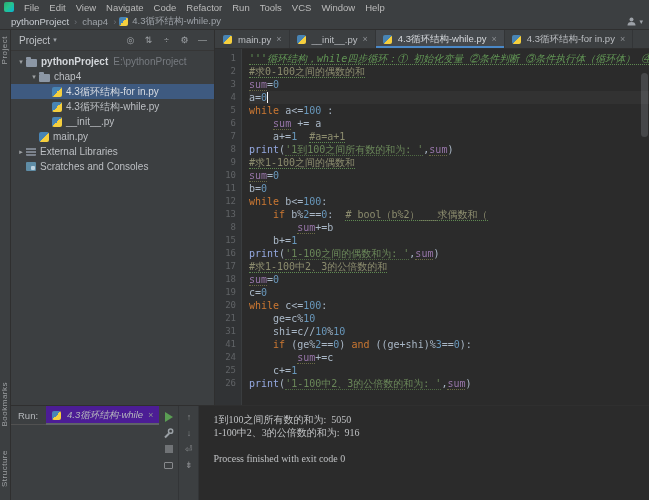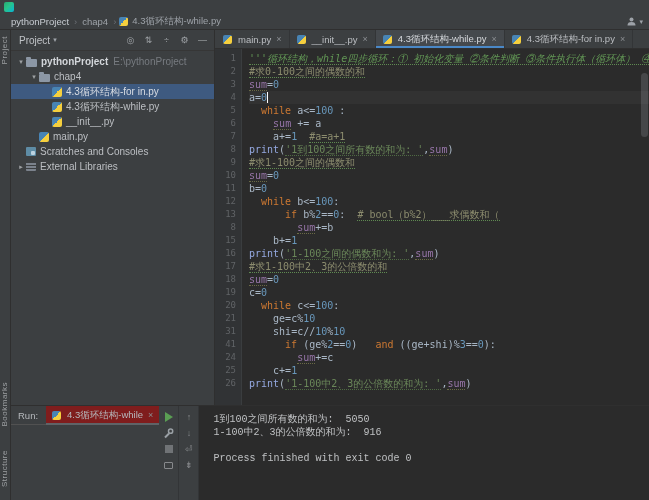--- a/index.html
+++ b/index.html
@@ -62,50 +62,63 @@
   .tab.active { background:#45494d; box-shadow:inset 0 -2px 0 #4a88c7; color:#d6d9dd; }
   .tab-close { color:#8a8e92; font-size:9px; margin-left:1px; }
 
   .editor-body { flex:1; display:flex; position:relative; min-height:0; }
   .gutter { width:27px; flex:none; background:#313335; border-right:1px solid #3a3d3f; color:#606366;
             font-family:"DejaVu Sans Mono",monospace; font-size:9px; line-height:13px; text-align:right; padding:3px 5px 0 0; }
   .code { flex:1; font-family:"DejaVu Sans Mono",monospace; font-size:10px; line-height:13px;
           padding:3px 0 0 7px; white-space:pre; color:#a9b7c6; overflow:hidden; }
   .code-line { height:13px; }
   .code-line.cur { background:#323232; }
-  .tok-k { color:#cc7832;margin-left:12px; }
+  .tok-k { color:#cc7832; }
   .tok-n { color:#6897bb; }
   .tok-s { color:#6a8759; border-bottom:1px dotted #4f6a43; }
   .tok-c { color:#8c8c6e; border-bottom:1px dotted #5f8a51; }
   .tok-d { color:#629755; font-style:italic; border-bottom:1px dotted #5f8a51; }
   .tok-b { color:#94a8e0; }
   .tok-bu { color:#9876aa; border-bottom:1px dotted #6a6a45; }
   .tok-p { color:#a9b7c6; }
   .tok-caret { display:inline-block; width:1px; height:11px; background:#ffffff; vertical-align:text-top; }
   .scroll-thumb { position:absolute; right:1px; top:24px; width:7px; height:64px; background:rgba(170,175,180,0.22); border-radius:4px; }
 
   
   .run-panel { height:95px; flex:none; background:#3c3f41; border-top:1px solid #2f2f2f; display:flex; }
   .run-header { height:19px; flex:none; display:flex; align-items:center; font-size:9.5px; color:#b6b9bd; padding-left:7px; gap:8px; border-bottom:1px solid #515151; }
-  .run-tab { display:flex; align-items:center; gap:4px; padding:0 6px; height:19px; background:#7f1d1d; box-shadow:inset 0 -2px 0 #5f6367; }
+  .run-tab { display:flex; align-items:center; gap:4px; padding:0 6px; height:19px; background:#4c1d95; box-shadow:inset 0 -2px 0 #5f6367;font-style:italic; }
   .run-content { flex:1; display:flex; min-height:0; }
   .run-tb { width:20px; flex:none; display:flex; flex-direction:column; align-items:center; padding-top:5px; gap:4px; border-right:1px solid #333537; }
   .rt-ic { width:12px; height:12px; display:flex; align-items:center; justify-content:center; font-size:9px; color:#87898c; }
   .play-tri { width:0; height:0; border-left:8px solid #5a9e53; border-top:5px solid transparent; border-bottom:5px solid transparent; }
   .stop-sq { width:8px; height:8px; background:#707376; }
   .dump-ic { width:9px; height:7px; border:1px solid #87898c; border-radius:1px; }
-  .console { flex:1; background:#2b2b2b; font-family:Liberation Mono, monospace; font-size:10px; line-height:13px;
+  .console { flex:1; background:#2b2b2b; font-family:Liberation Serif, serif; font-size:10px; line-height:13px;
              color:#bfc1c3; padding:7px 0 0 14px; white-space:pre; overflow:hidden; }
   .con-line { height:13px; }
 </style>
 </head>
 <body>
 
 <div class="menubar">
   <div class="logo"></div>
+  <div id="menu-items" style="display:flex">
+      <span class="mi">File</span>
+      <span class="mi">Edit</span>
+      <span class="mi">View</span>
+      <span class="mi">Navigate</span>
+      <span class="mi">Code</span>
+      <span class="mi">Refactor</span>
+      <span class="mi">Run</span>
+      <span class="mi">Tools</span>
+      <span class="mi">VCS</span>
+      <span class="mi">Window</span>
+      <span class="mi">Help</span>
+    </div>
 </div>
 
 <div class="navbar">
   <span id="breadcrumbs" style="display:flex;align-items:center">
       <span class="bc bold">pythonProject</span>
       <span class="bc-sep">›</span>
       <span class="bc">chap4</span>
       <span class="bc-sep">›</span>
       <span class="ic-py sm"></span>
       <span class="bc">4.3循环结构-while.py</span>
@@ -166,28 +179,28 @@
               <span class="tr-chev"></span>
               <span class="ic-py"></span>
               <span class="tr-label">__init__.py</span>
             </div>
             <div class="tree-row" style="padding-left: 18px;">
               <span class="tr-chev"></span>
               <span class="ic-py"></span>
               <span class="tr-label">main.py</span>
             </div>
             <div class="tree-row" style="padding-left: 5px;">
-              <span class="tr-chev"></span>
-              <span class="ic-scratch"></span>
-              <span class="tr-label">Scratches and Consoles</span>
-            </div>
-            <div class="tree-row" style="padding-left: 5px;">
               <span class="tr-chev">▸</span>
               <span class="ic-lib"></span>
               <span class="tr-label">External Libraries</span>
+            </div>
+            <div class="tree-row" style="padding-left: 5px;">
+              <span class="tr-chev"></span>
+              <span class="ic-scratch"></span>
+              <span class="tr-label">Scratches and Consoles</span>
             </div>
           </div>
       </div>
 
       <div class="editor-col">
         <div class="tab-bar" id="tabs">
             <div class="tab">
               <span class="ic-py sm"></span>
               <span>main.py</span>
               <span class="tab-close">×</span>

